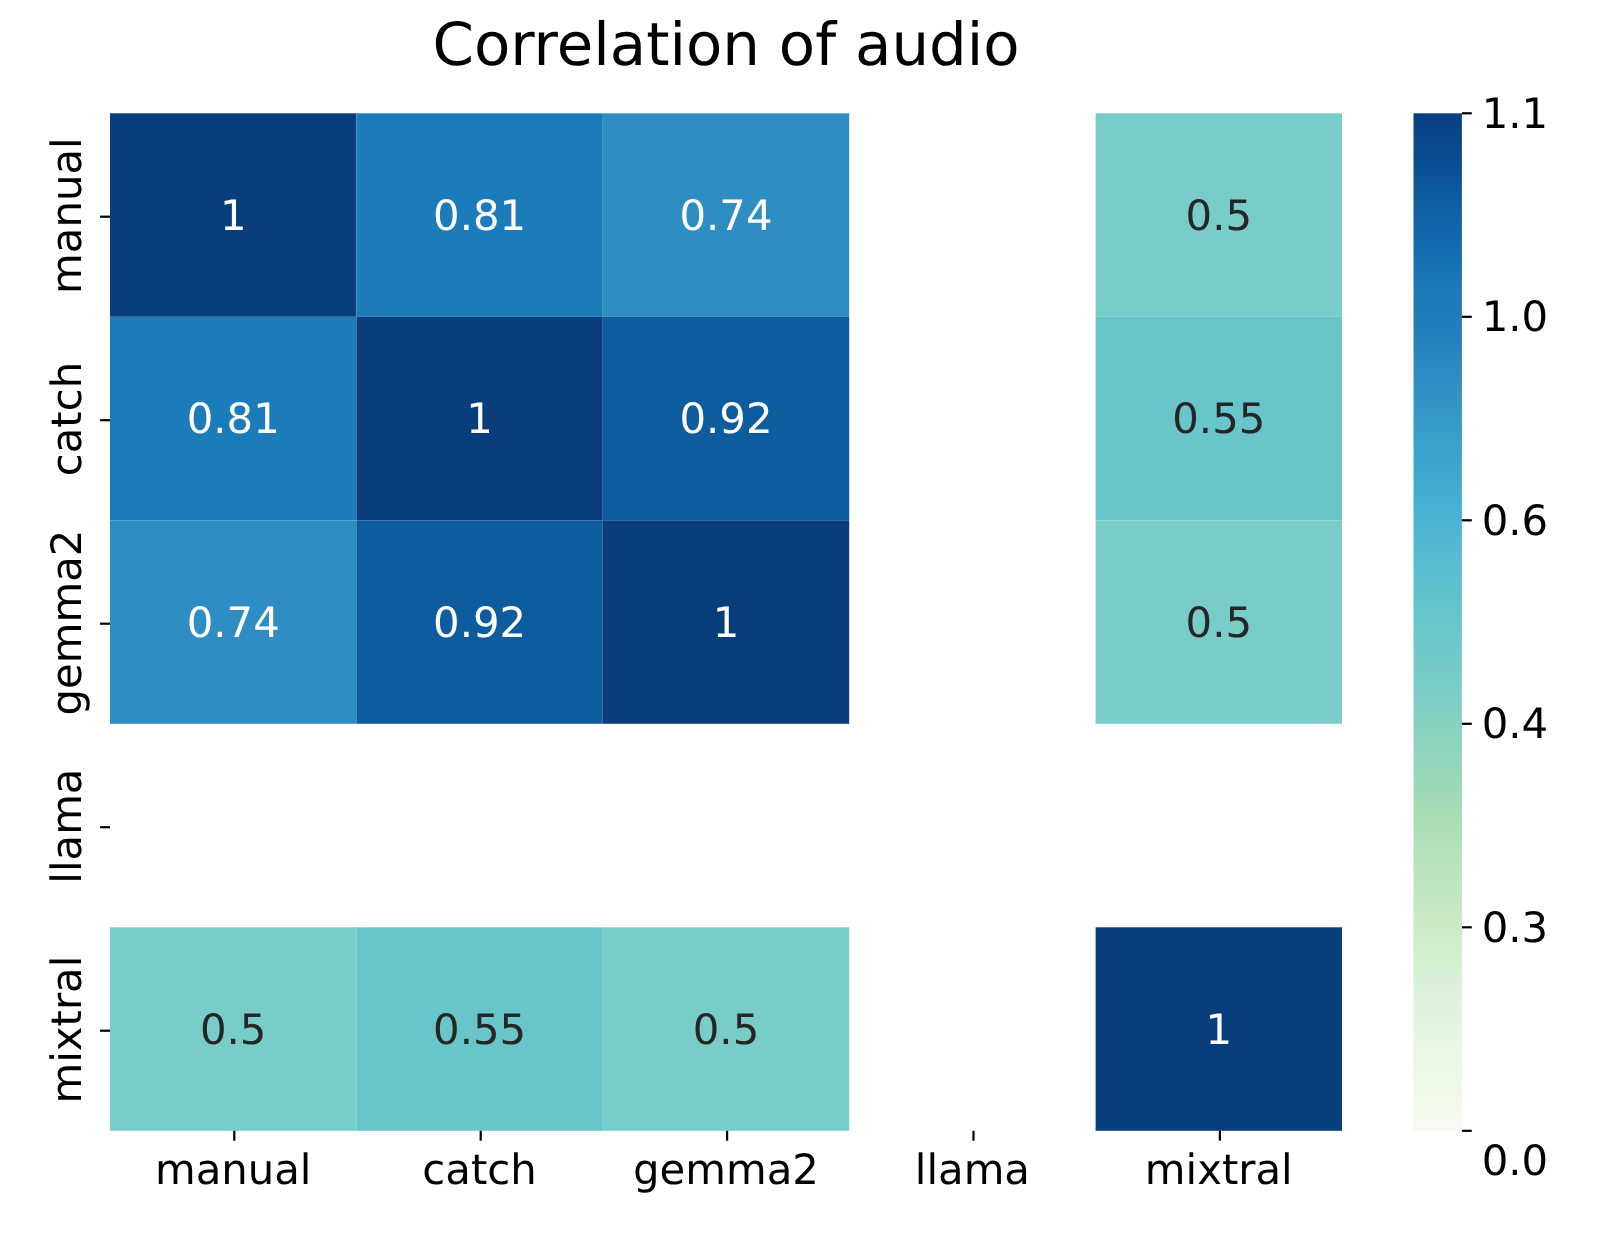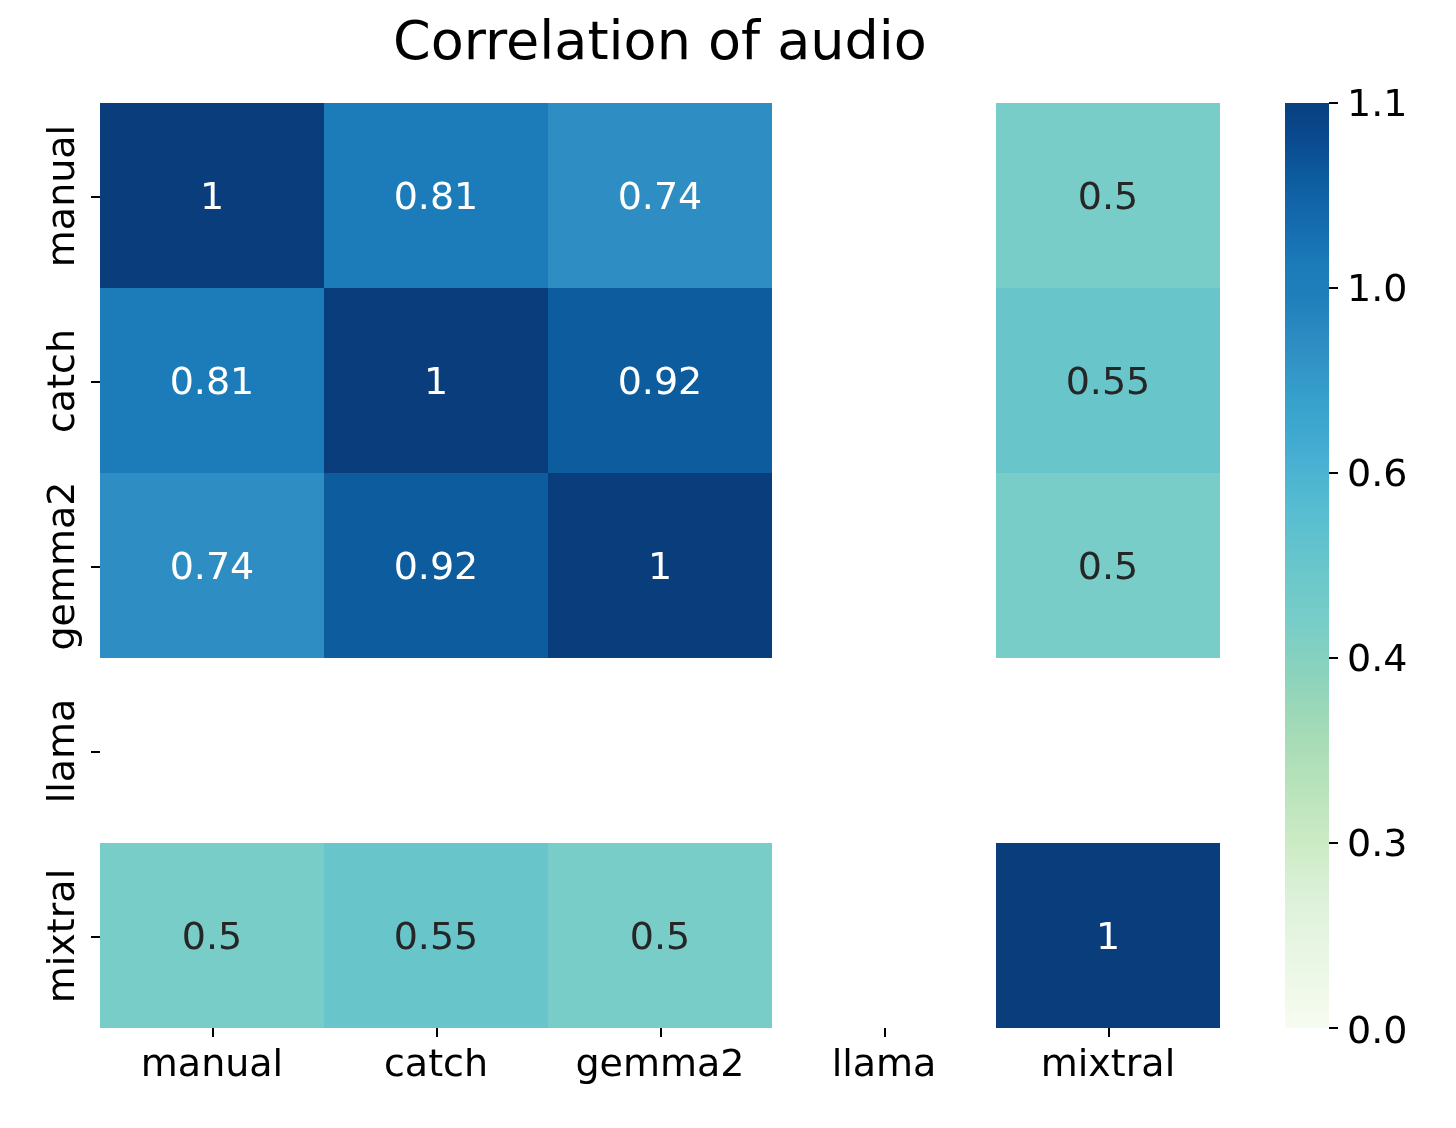--- a/index.html
+++ b/index.html
@@ -231,21 +231,21 @@
       <div class="yticklabel" style="width: 185px; height: 46px; left: -30.5px; top: 172.5px;">manual</div>
       <div class="yticklabel" style="width: 185px; height: 46px; left: -30.5px; top: 357.5px;">catch</div>
       <div class="yticklabel" style="width: 185px; height: 46px; left: -30.5px; top: 542.5px;">gemma2</div>
       <div class="yticklabel" style="width: 185px; height: 46px; left: -30.5px; top: 727.5px;">llama</div>
       <div class="yticklabel" style="width: 185px; height: 46px; left: -30.5px; top: 912.5px;">mixtral</div>
     </div>
 
   <div id="colorbar-wrap">
     <div id="colorbar-gradient"></div>
   <div class="cb-tick" style="top: 924px;"></div>
-      <div class="cb-ticklabel" style="top: 927px; text-align: center;">0.0</div>
+      <div class="cb-ticklabel" style="top: 952px; text-align: center;">0.0</div>
       <div class="cb-tick" style="top: 739px;"></div>
       <div class="cb-ticklabel" style="top: 740px;">0.3</div>
       <div class="cb-tick" style="top: 554px;"></div>
       <div class="cb-ticklabel" style="top: 555px;">0.4</div>
       <div class="cb-tick" style="top: 369px;"></div>
       <div class="cb-ticklabel" style="top: 370px;">0.6</div>
       <div class="cb-tick" style="top: 184px;"></div>
       <div class="cb-ticklabel" style="top: 185px;">1.0</div>
       <div class="cb-tick" style="top: -1px;"></div>
       <div class="cb-ticklabel" style="top: 0px;">1.1</div>

